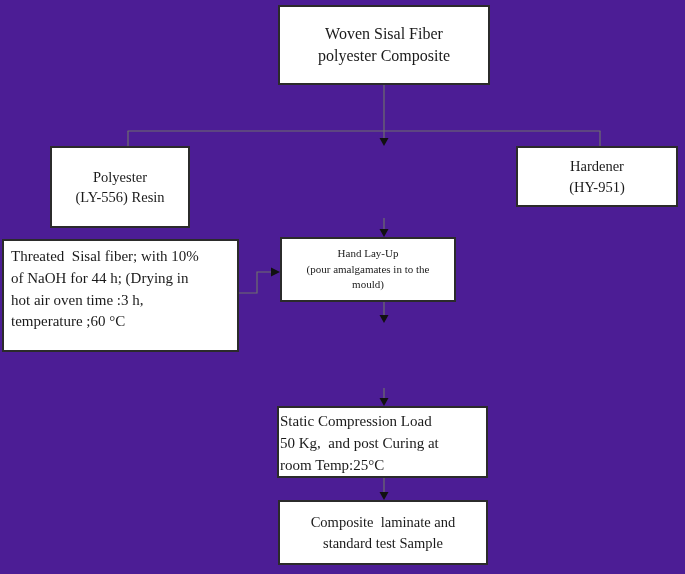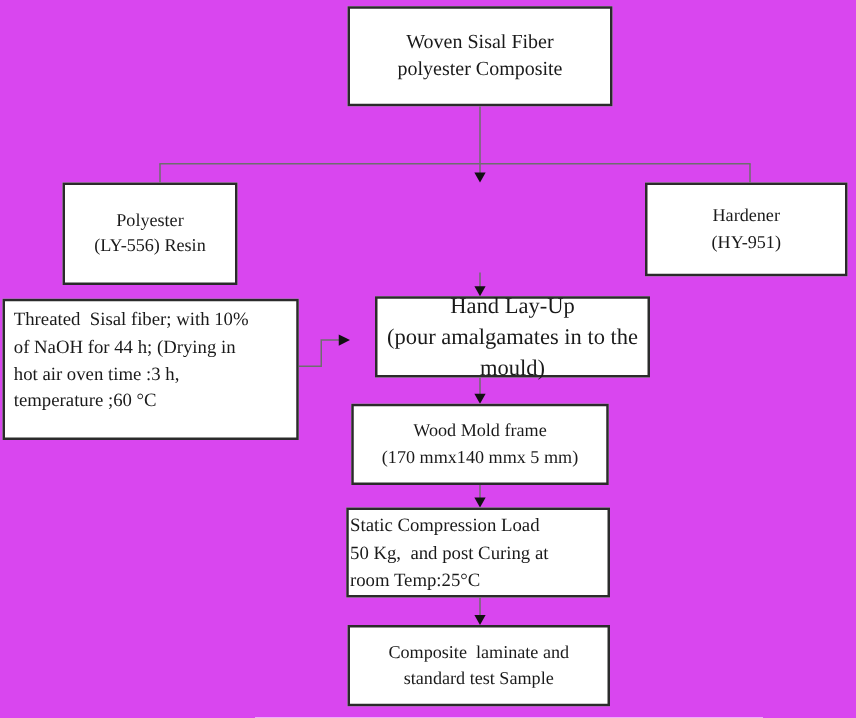--- a/index.html
+++ b/index.html
@@ -4,21 +4,21 @@
 <style>
   html, body {
     margin: 0;
     padding: 0;
     background: #ffffff;
   }
   .canvas {
     position: relative;
     width: 685px;
     height: 574px;
-    background: #d946ef;
+    background: #4c1d95;
     font-family: "Liberation Serif", "DejaVu Serif", serif;
     color: #1a1a1a;
     overflow: hidden;
   }
   .connectors {
     position: absolute;
     left: 0;
     top: 0;
     width: 685px;
     height: 574px;
@@ -43,23 +43,23 @@
   }
   .fbox.left-align .txt {
     text-align: left;
     line-height: 1.45;
   }
 
   
   .box-top        { left: 278px; top: 5px;   width: 212px; height: 80px;  font-size: 16px; }
   .box-polyester  { left: 50px;  top: 146px; width: 140px; height: 82px;  font-size: 14.5px; }
   .box-mixing     { left: 280px; top: 146px; width: 210px; height: 72px;  font-size: 14.5px; }
-  .box-hardener   { left: 516px; top: 146px; width: 162px; height: 75px;  font-size: 14.5px; }
+  .box-hardener   { left: 516px; top: 146px; width: 162px; height: 61px;  font-size: 14.5px; }
   .box-pretreat   { left: 2px;   top: 239px; width: 237px; height: 113px; font-size: 15px; padding: 5px 7px; }
-  .box-handlayup  { left: 280px; top: 237px; width: 220px; height: 65px;  font-size: 18px; margin-left: 20px; }
+  .box-handlayup  { left: 280px; top: 237px; width: 176px; height: 65px;  font-size: 11px; }
   .box-woodmold   { left: 281px; top: 323px; width: 206px; height: 65px;  font-size: 14.5px; }
   .box-static     { left: 277px; top: 406px; width: 211px; height: 72px;  font-size: 15px; padding: 3px 1px; }
   .box-composite  { left: 278px; top: 500px; width: 210px; height: 65px;  font-size: 14.5px; }
 </style>
 </head>
 <body>
 
 <div class="canvas">
 
   <svg class="connectors" viewBox="0 0 685 574" xmlns="http://www.w3.org/2000/svg">
@@ -106,24 +106,20 @@
 hot air oven time :3 h,
 temperature ;60 °C</span>
   </div>
 
   <div class="fbox box-handlayup">
     <span class="txt">Hand Lay-Up
 (pour amalgamates in to the
 mould)</span>
   </div>
 
-  <div class="fbox box-woodmold">
-    <span class="txt">Wood Mold frame
-(170 mmx140 mmx 5 mm)</span>
-  </div>
 
   <div class="fbox box-static left-align">
     <span class="txt">Static Compression Load
 50 Kg,  and post Curing at
 room Temp:25°C</span>
   </div>
 
   <div class="fbox box-composite">
     <span class="txt">Composite  laminate and
 standard test Sample</span>

